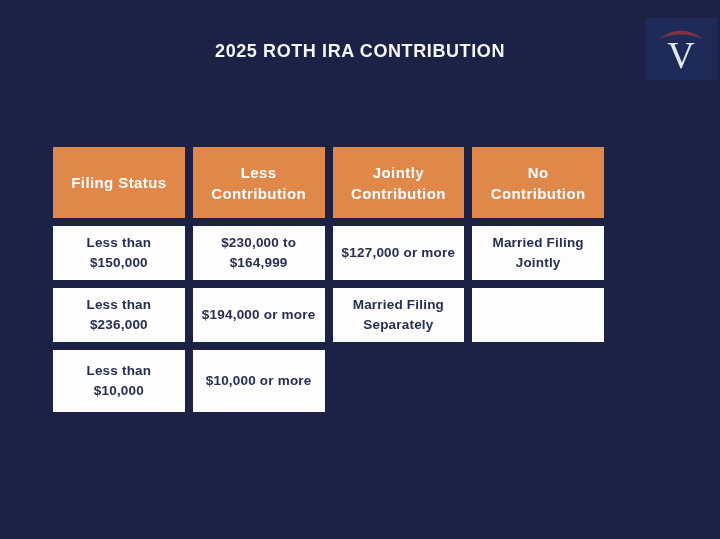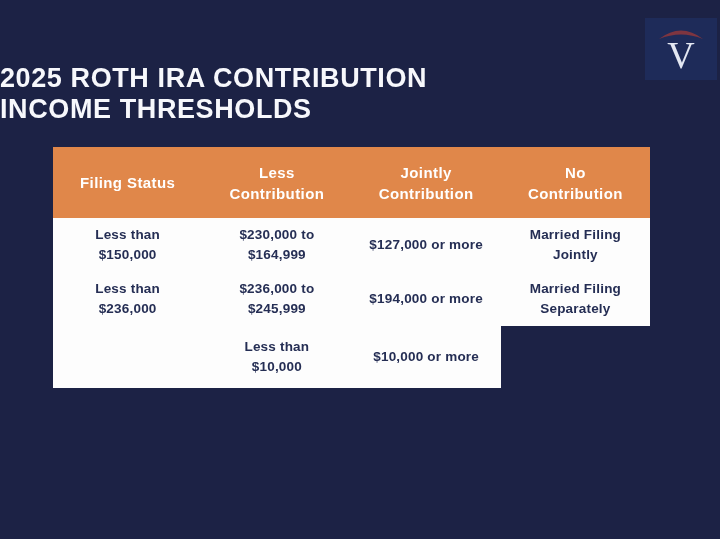--- a/index.html
+++ b/index.html
@@ -11,26 +11,27 @@
   .canvas {
     position: relative;
     width: 720px;
     height: 539px;
     background: #1c2245;
   }
 
   
   .title {
     position: absolute;
-    top: 63px;
+    top: 36px;
     left: 0;
     right: 0;
+    text-align: center;
     color: #f7f8fc;
     font-weight: bold;
-    font-size: 27px;
+    font-size: 18px;
     line-height: 31px;
     letter-spacing: 0.6px;
   }
 
   
   .logo {
     position: absolute;
     left: 645px;
     top: 18px;
     width: 72px;
@@ -52,24 +53,25 @@
     line-height: 40px;
     color: #e3e7f2;
     font-weight: normal;
   }
 
   
   .threshold-table {
     position: absolute;
     left: 53px;
     top: 147px;
-    width: 597px;
+    width: 551px;
     display: grid;
     grid-template-columns: repeat(4, 1fr);
     grid-template-rows: 71px 54px 54px 62px;
+    gap: 8px;
   }
   .cell {
     display: flex;
     align-items: center;
     justify-content: center;
     text-align: center;
     white-space: pre-line;
     padding: 2px 6px;
   }
   .cell.header {
@@ -89,21 +91,20 @@
     letter-spacing: 0.2px;
   }
 </style>
 </head>
 <body>
 
 <div class="canvas">
 
   <div class="title">
     <div>2025 ROTH IRA CONTRIBUTION</div>
-    <div>INCOME THRESHOLDS</div>
   </div>
 
   <div class="logo">
     <svg class="logo-arc" width="48" height="16" viewBox="0 0 48 16">
       <path d="M2 14 Q24 -3 46 14 Q24 5 2 14 Z" fill="#7e3540"></path>
     </svg>
     <div class="logo-letter">V</div>
   </div>
 
   <div class="threshold-table">
@@ -119,22 +120,20 @@
     <div class="cell data">Less than
 $150,000</div>
     <div class="cell data">$230,000 to
 $164,999</div>
     <div class="cell data">$127,000 or more</div>
 
     <div class="cell data">Married Filing
 Jointly</div>
     <div class="cell data">Less than
 $236,000</div>
-    <div class="cell data">$236,000 to
-$245,999</div>
     <div class="cell data">$194,000 or more</div>
 
     <div class="cell data">Married Filing
 Separately</div>
     <div class="cell data"></div>
     <div class="cell data">Less than
 $10,000</div>
     <div class="cell data">$10,000 or more</div>
 
   </div>

